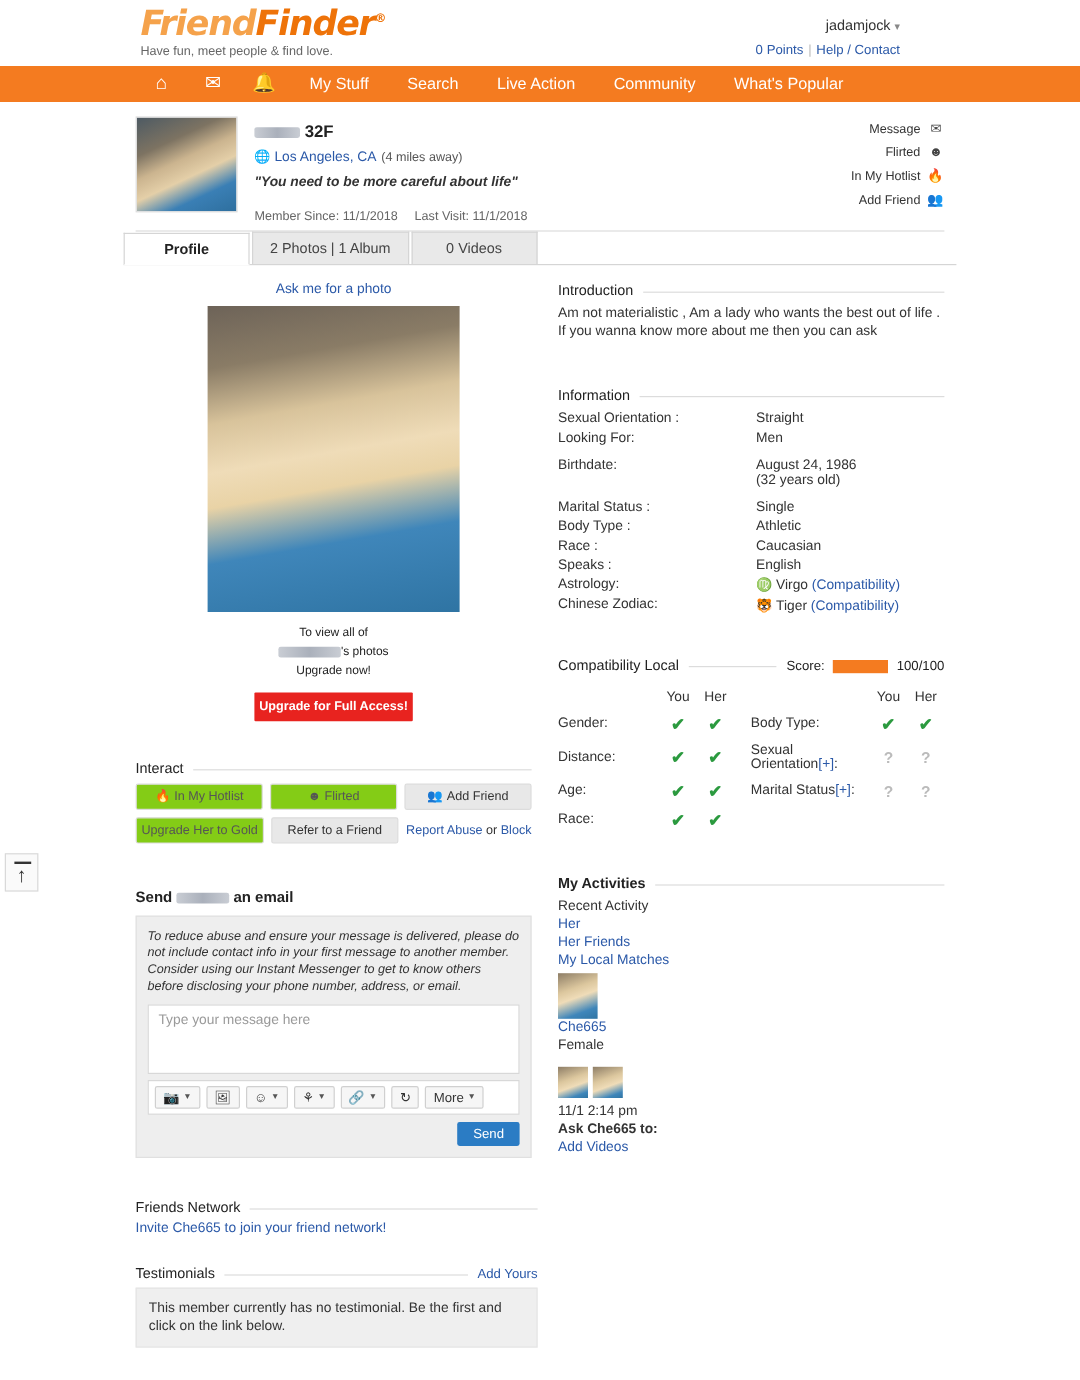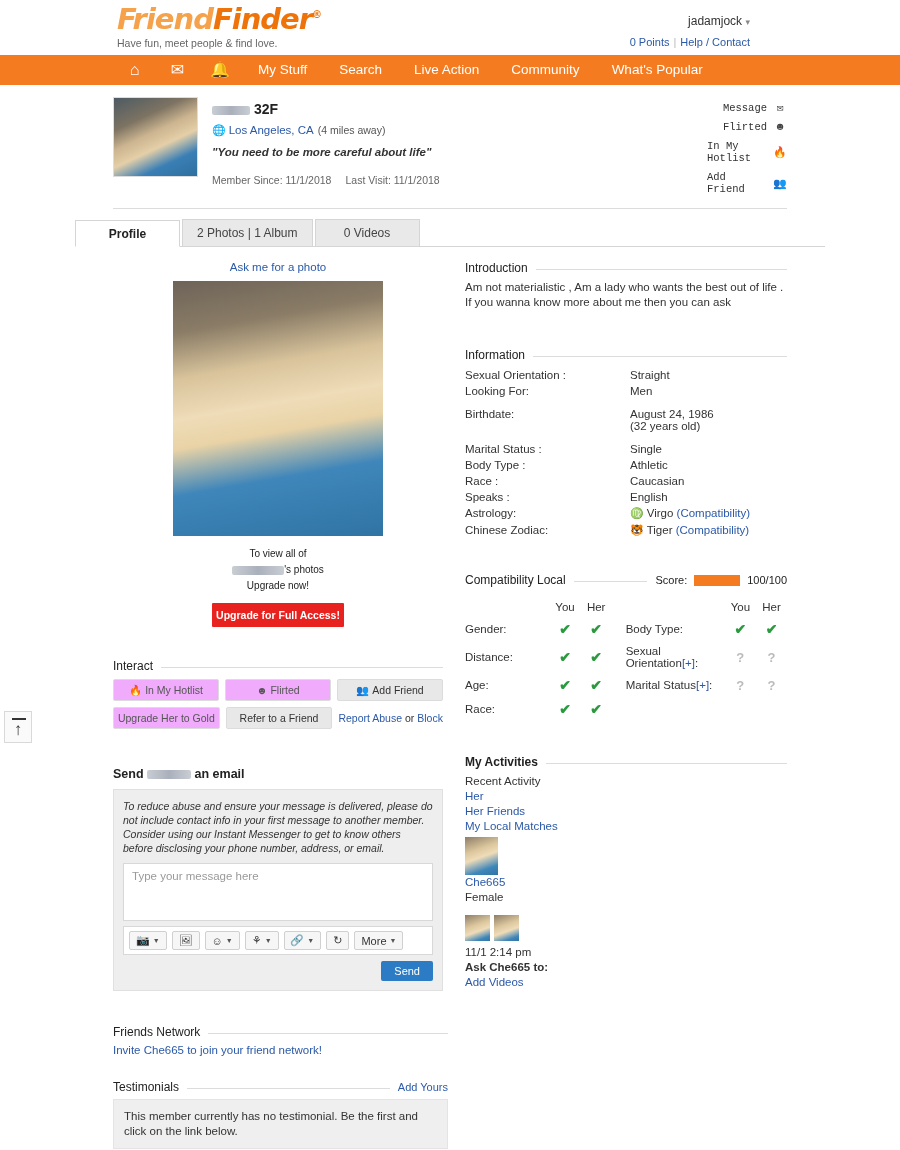--- a/index.html
+++ b/index.html
@@ -73,29 +73,29 @@
   }
   .name-row { font-size:14px; font-weight:bold; color:#222; }
   .loc-row { margin-top:7px; font-size:11.5px; }
   .loc-row .globe { color:#3a7d3a; font-size:11px; margin-right:3px; }
   .loc-row a { color:#2b59a8; }
   .loc-row .dist { color:#555; margin-left:4px; font-size:10.5px;}
   .tagline-q { margin-top:9px; font-size:11.5px; font-style:italic; color:#333; font-weight:bold;}
   .since { margin-top:16px; font-size:10.5px; color:#666; }
   .since span { margin-right:14px; }
 
-  .prof-actions { width:80px; flex:none; padding-top:4px;font-family:Liberation Mono, monospace; }
+  .prof-actions { width:80px; flex:none; padding-top:4px; }
   .pa-row {
     display:flex; align-items:center; justify-content:flex-end;
     gap:6px; margin-bottom:7px; font-size:10.5px; color:#333;
   }
   .pa-ico { width:14px; text-align:center; font-size:11px; color:#444; }
 
   
-  .tabs { padding:0 75px; margin-top:10px; position:relative; }
+  .tabs { padding:0 103px; margin-top:0; position:relative; }
   .tabs-inner { display:flex; align-items:flex-end; border-bottom:1px solid #d5d5d5; }
   .tab {
     height:27px; line-height:27px; padding:0 14px; font-size:12px;
     background:#e9e9e9; border:1px solid #d5d5d5; border-bottom:none;
     color:#444; margin-right:2px; text-align:center; min-width:105px;
   }
   .tab.active { background:#fff; color:#222; font-weight:bold; border-bottom:1px solid #fff; margin-bottom:-1px; }
 
   
   .cols { display:flex; padding:0 113px; margin-top:14px; }
@@ -125,21 +125,21 @@
   .sec-h .t { white-space:nowrap; }
   .sec-h .rule { flex:1; height:1px; background:#dcdcdc; position:relative; top:-2px;}
   .sec-h .right-link { color:#2b59a8; font-size:11px; white-space:nowrap; }
   .sec-h.bold .t { font-weight:bold; }
 
   
   .interact { margin-top:32px; }
   .btn-grid { display:flex; gap:6px; margin-top:6px; }
   .ibtn {
     flex:1; text-align:center; font-size:10.5px; color:#555;
-    background:#f0abfc; border:1px solid #dcdcdc; border-radius:2px;
+    background:#84cc16; border:1px solid #dcdcdc; border-radius:2px;
     height:22px; line-height:20px; white-space:nowrap;
   }
   .ibtn.strong { background:#e8e8e8; color:#333; }
   .ibtn .bi { margin-right:3px; }
   .rep { flex:1; text-align:center; font-size:10.5px; line-height:22px; }
   .rep a { color:#2b59a8; }
   .rep .or { color:#333; }
 
   
   .email-sec { margin-top:38px; }

